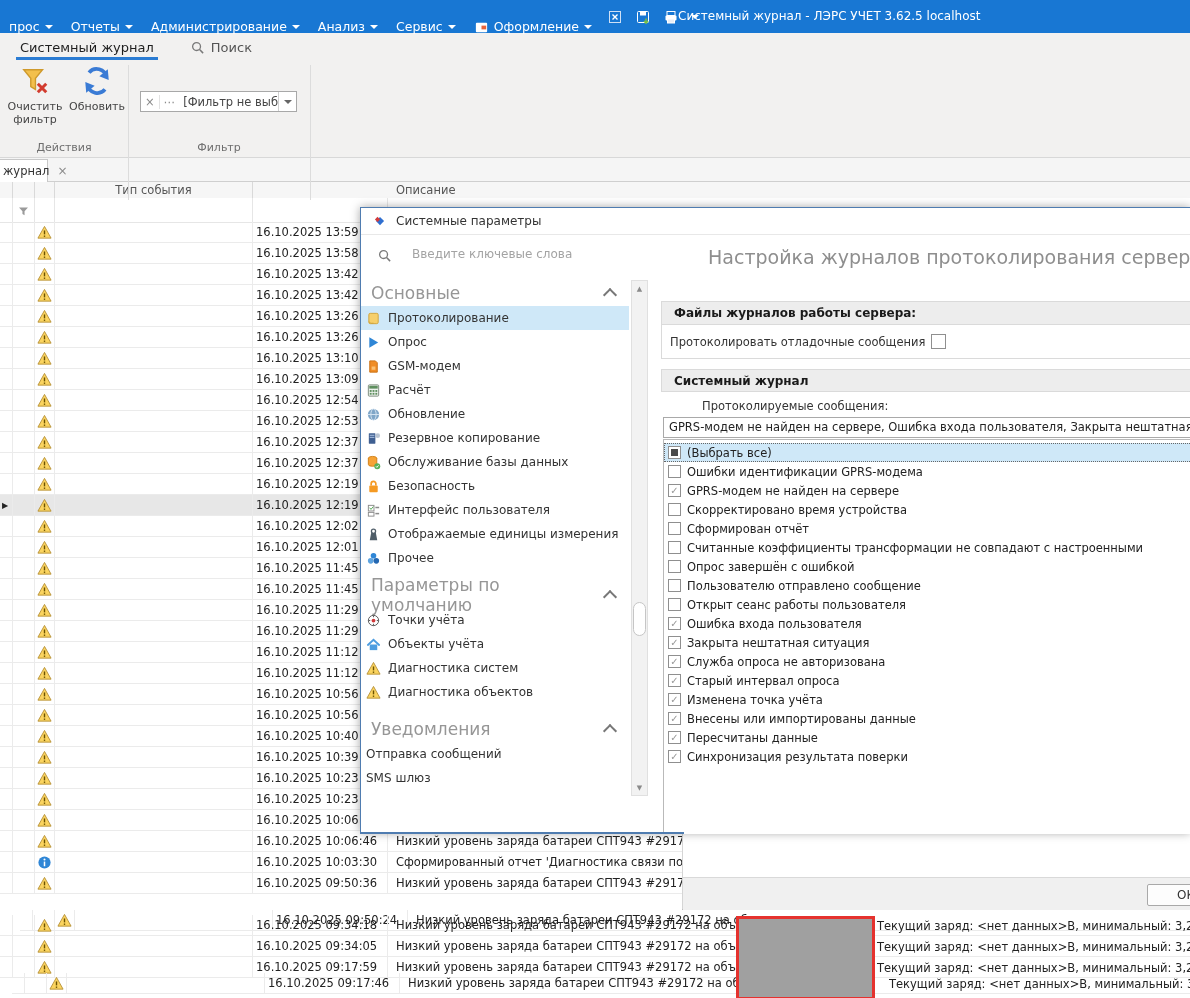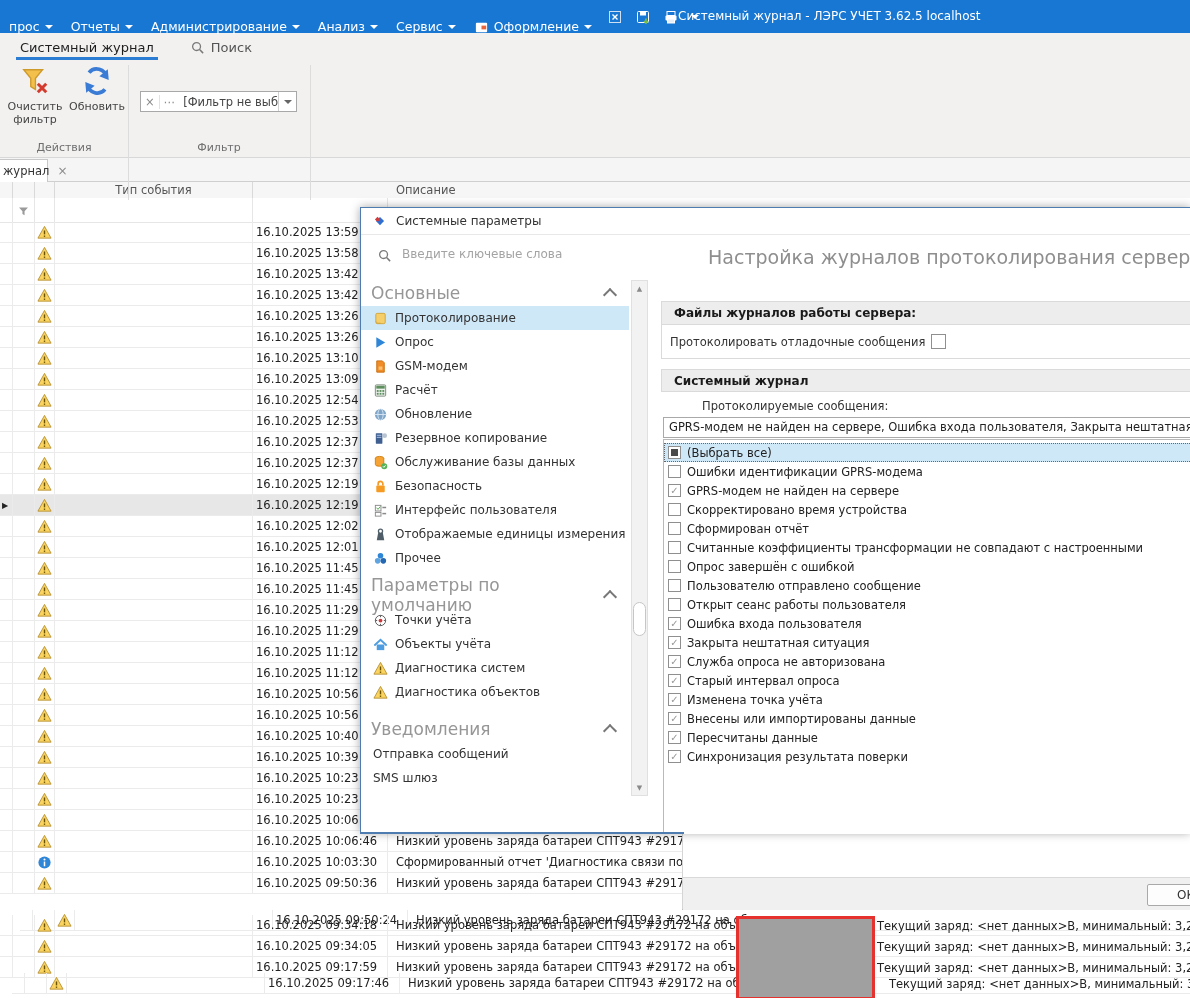--- a/index.html
+++ b/index.html
@@ -78,29 +78,29 @@
          font-family:"DejaVu Sans","Liberation Sans",sans-serif;}
 
   
   .dialog{position:absolute;left:360px;top:207px;width:830px;height:626px;background:#fff;
           border:1px solid #4f7cb0;border-right:none;border-bottom:none;box-sizing:border-box;
           box-shadow:0 0 9px rgba(0,0,0,.35);z-index:10;}
   .dbot{position:absolute;left:-1px;top:624px;width:324px;height:2px;background:#4f7cb0;}
   .dtitle{height:26px;border-bottom:1px solid #e8e8e8;display:flex;align-items:center;gap:9px;
           padding-left:12px;font-size:12px;color:#333;}
   .dsearch{position:absolute;left:0;top:30px;width:290px;height:32px;display:flex;align-items:center;
-           gap:10px;padding-left:16px;box-sizing:border-box;}
+           gap:20px;padding-left:16px;box-sizing:border-box;}
   .dsearch .ph{font-size:12px;color:#a3a3a3;}
   .dnav{position:absolute;left:0;top:66px;width:268px;height:558px;overflow:hidden;}
   .nsec-h{height:26px;margin-top:12px;padding:0 14px 0 10px;display:flex;align-items:center;
           justify-content:space-between;font-size:17px;color:#969696;}
   .nsec:first-child .nsec-h{margin-top:6px;}
   .chev{width:8px;height:8px;border-top:2px solid #777;border-right:2px solid #777;
         transform:rotate(-45deg);margin-top:4px;}
-  .nitem{display:flex;align-items:center;gap:7px;height:24px;padding-left:12px;font-size:12px;color:#333;}
+  .nitem{display:flex;align-items:center;gap:7px;height:24px;padding-left:5px;font-size:12px;color:#333;}
   .nitem.sel{background:#cfe8f8;}
   .nitem .ic{width:15px;height:15px;flex:0 0 15px;}
   .dscroll{position:absolute;left:270px;top:72px;width:17px;height:516px;background:#f2f2f2;
            border:1px solid #e0e0e0;box-sizing:border-box;}
   .sarrow{position:absolute;left:0;width:15px;height:15px;display:flex;align-items:center;
           justify-content:center;font-size:7px;color:#8a8a8a;}
   .sthumb{position:absolute;left:1px;top:321px;width:13px;height:34px;background:#fff;
           border:1px solid #c6c6c6;border-radius:7px;box-sizing:border-box;}
   .dheading{position:absolute;left:347px;top:38px;font-size:19px;color:#8e8e8e;white-space:nowrap;}
   .gbox{position:absolute;left:300px;top:93px;width:531px;height:58px;border:1px solid #dadada;box-sizing:border-box;}

